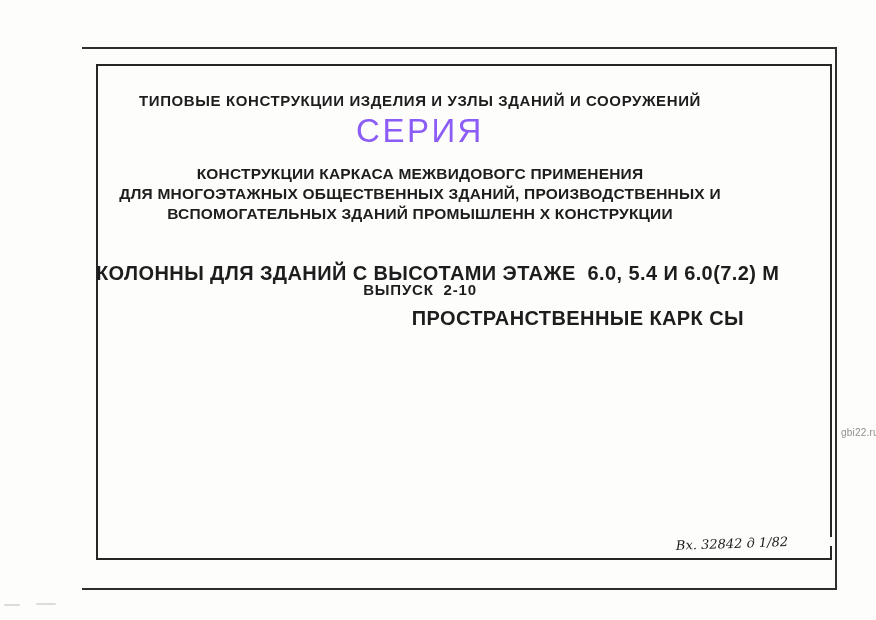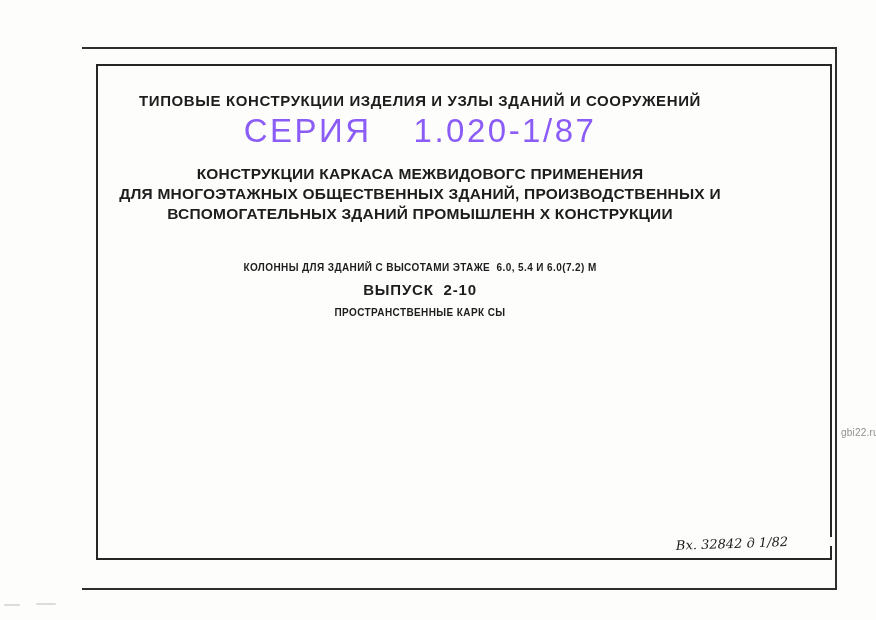--- a/index.html
+++ b/index.html
@@ -65,21 +65,21 @@
   .desc-1 { top: 165px; }
   .desc-2 { top: 185px; }
   .desc-3 { top: 205px; }
   .issue-line {
     top: 237px;
     font-size: 15px;
     font-weight: 700;
     letter-spacing: 0.8px;
     margin-top: 44px;
   }
-  .subject-line { font-size: 10px; font-weight: 700; letter-spacing: 0.4px; }
+  .subject-line { font-size: 20px; font-weight: 700; letter-spacing: 0.4px; text-align: right; }
   .subject-1 { top: 262px; }
   .subject-2 { top: 281px; margin-top: 26px; }
   .doctype-line {
     top: 315px;
     font-size: 16px;
     font-weight: 700;
     letter-spacing: 1px;
   }
   
   .stamp {
@@ -118,21 +118,20 @@
 <div class="sheet">
 
   <div class="outer-border"></div>
   <div class="inner-frame"></div>
   <div class="border-gap"></div>
 
   <div class="line header-line">ТИПОВЫЕ КОНСТРУКЦИИ ИЗДЕЛИЯ И УЗЛЫ ЗДАНИЙ И СООРУЖЕНИЙ</div>
 
   <div class="line series-line">
     <span>СЕРИЯ</span>
-    <span>1.020-1/87</span>
   </div>
 
   <div class="line desc-line desc-1">КОНСТРУКЦИИ КАРКАСА МЕЖВИДОВОГС ПРИМЕНЕНИЯ</div>
   <div class="line desc-line desc-2">ДЛЯ МНОГОЭТАЖНЫХ ОБЩЕСТВЕННЫХ ЗДАНИЙ, ПРОИЗВОДСТВЕННЫХ И</div>
   <div class="line desc-line desc-3">ВСПОМОГАТЕЛЬНЫХ ЗДАНИЙ ПРОМЫШЛЕНН Х КОНСТРУКЦИИ</div>
 
   <div class="line issue-line">ВЫПУСК  2-10</div>
 
   <div class="line subject-line subject-1">КОЛОННЫ ДЛЯ ЗДАНИЙ С ВЫСОТАМИ ЭТАЖЕ  6.0, 5.4 И 6.0(7.2) М</div>
   <div class="line subject-line subject-2">ПРОСТРАНСТВЕННЫЕ КАРК СЫ</div>

